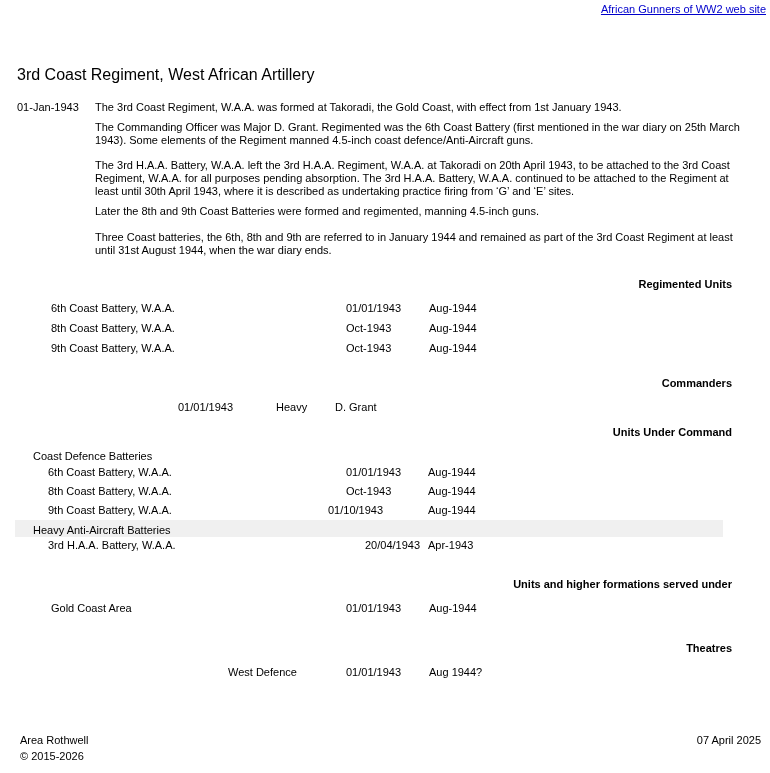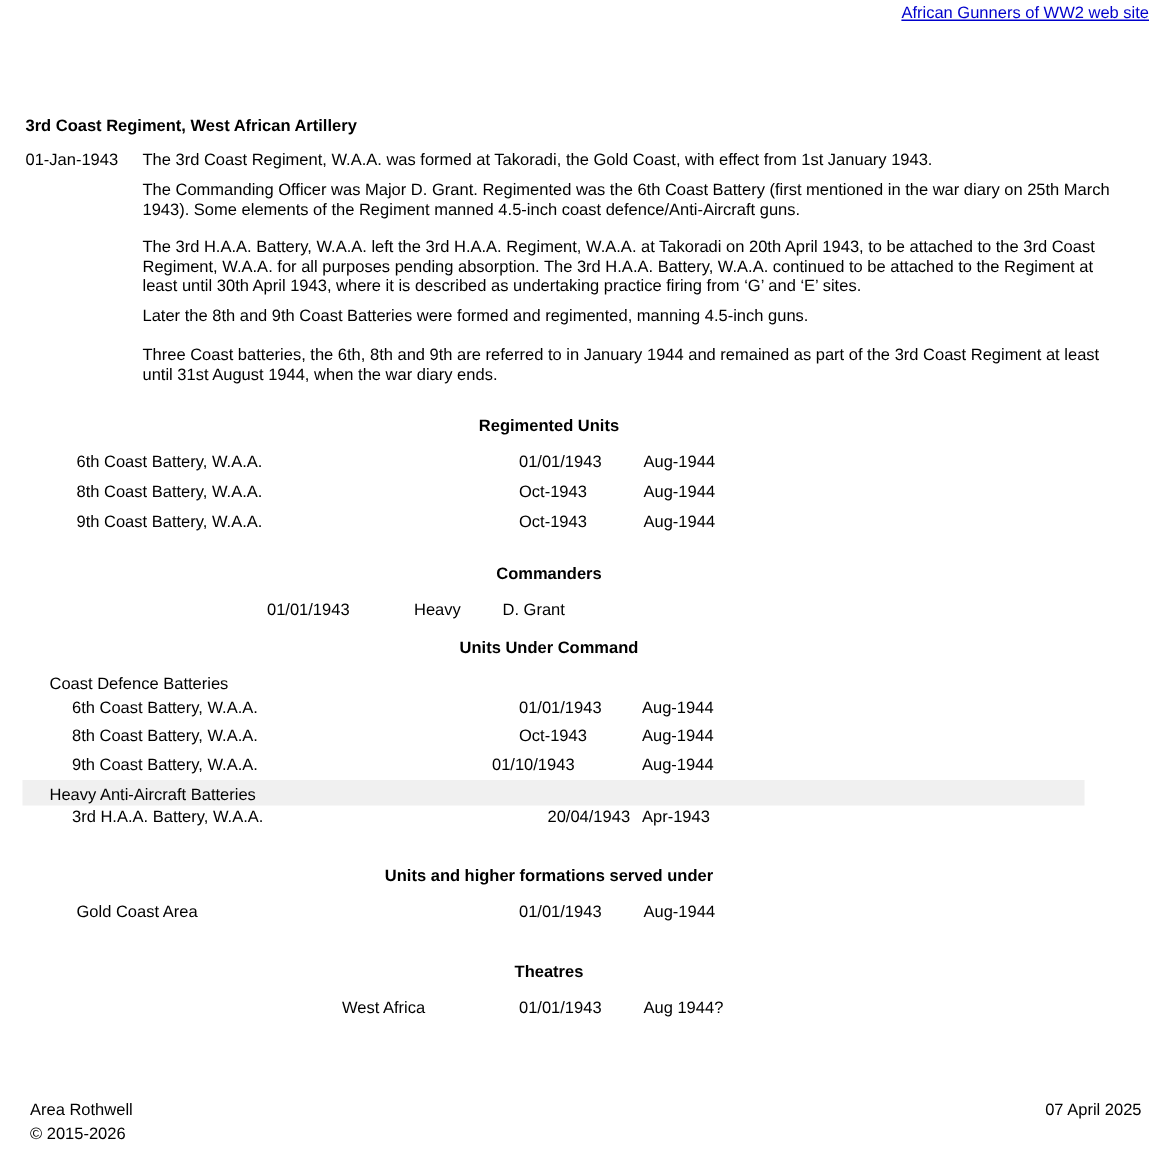--- a/index.html
+++ b/index.html
@@ -1,23 +1,23 @@
 <!DOCTYPE html>
 <html><head>
 <meta charset="utf-8">
 <style>
   html, body { margin:0; padding:0; background:#ffffff; }
   body { width:770px; height:773px; position:relative; overflow:hidden;
          font-family:"Liberation Sans", sans-serif; color:#000; font-size:11px; }
   .abs { position:absolute; white-space:nowrap; }
   .toplink { right:4px; top:3px; color:#0000cc; text-decoration:underline; font-size:11px; cursor:pointer; }
-  .title { left:17px; top:66px; font-size:11px; font-weight:bold;margin-top:12px; }
+  .title { left:17px; top:66px; font-size:16px; font-weight:normal; }
   .date-col { left:17px; top:101px; }
   .para { left:95px; width:645px; white-space:normal; line-height:13px; }
-  .section-h { font-weight:bold; left:0; width:732px; text-align:center; }
+  .section-h { font-weight:bold; left:0; width:732px; text-align:right; }
   .band { left:15px; top:520px; width:708px; height:17px; background:#f0f0f0; }
 </style>
 </head>
 <body>
 
 <a class="abs toplink">African Gunners of WW2 web site</a>
 
 <div class="abs title">3rd Coast Regiment, West African Artillery</div>
 
 <div class="abs date-col">01-Jan-1943</div>
@@ -59,19 +59,19 @@
 <div class="abs" style="left:48px;top:539px">3rd H.A.A. Battery, W.A.A.</div>
 <div class="abs" style="left:365px;top:539px">20/04/1943</div>
 <div class="abs" style="left:428px;top:539px">Apr-1943</div>
 
 <div class="abs section-h" style="top:578px">Units and higher formations served under</div>
 <div class="abs" style="left:51px;top:602px">Gold Coast Area</div>
 <div class="abs" style="left:346px;top:602px">01/01/1943</div>
 <div class="abs" style="left:429px;top:602px">Aug-1944</div>
 
 <div class="abs section-h" style="top:642px">Theatres</div>
-<div class="abs" style="left:228px;top:666px">West Africa</div>
+<div class="abs" style="left:228px;top:666px">West Defence</div>
 <div class="abs" style="left:346px;top:666px">01/01/1943</div>
 <div class="abs" style="left:429px;top:666px">Aug 1944?</div>
 
 <div class="abs" style="left:20px;top:734px">Area Rothwell</div>
 <div class="abs" style="left:20px;top:750px">© 2015-2026</div>
 <div class="abs" style="right:9px;top:734px">07 April 2025</div>
 
 </body></html>

